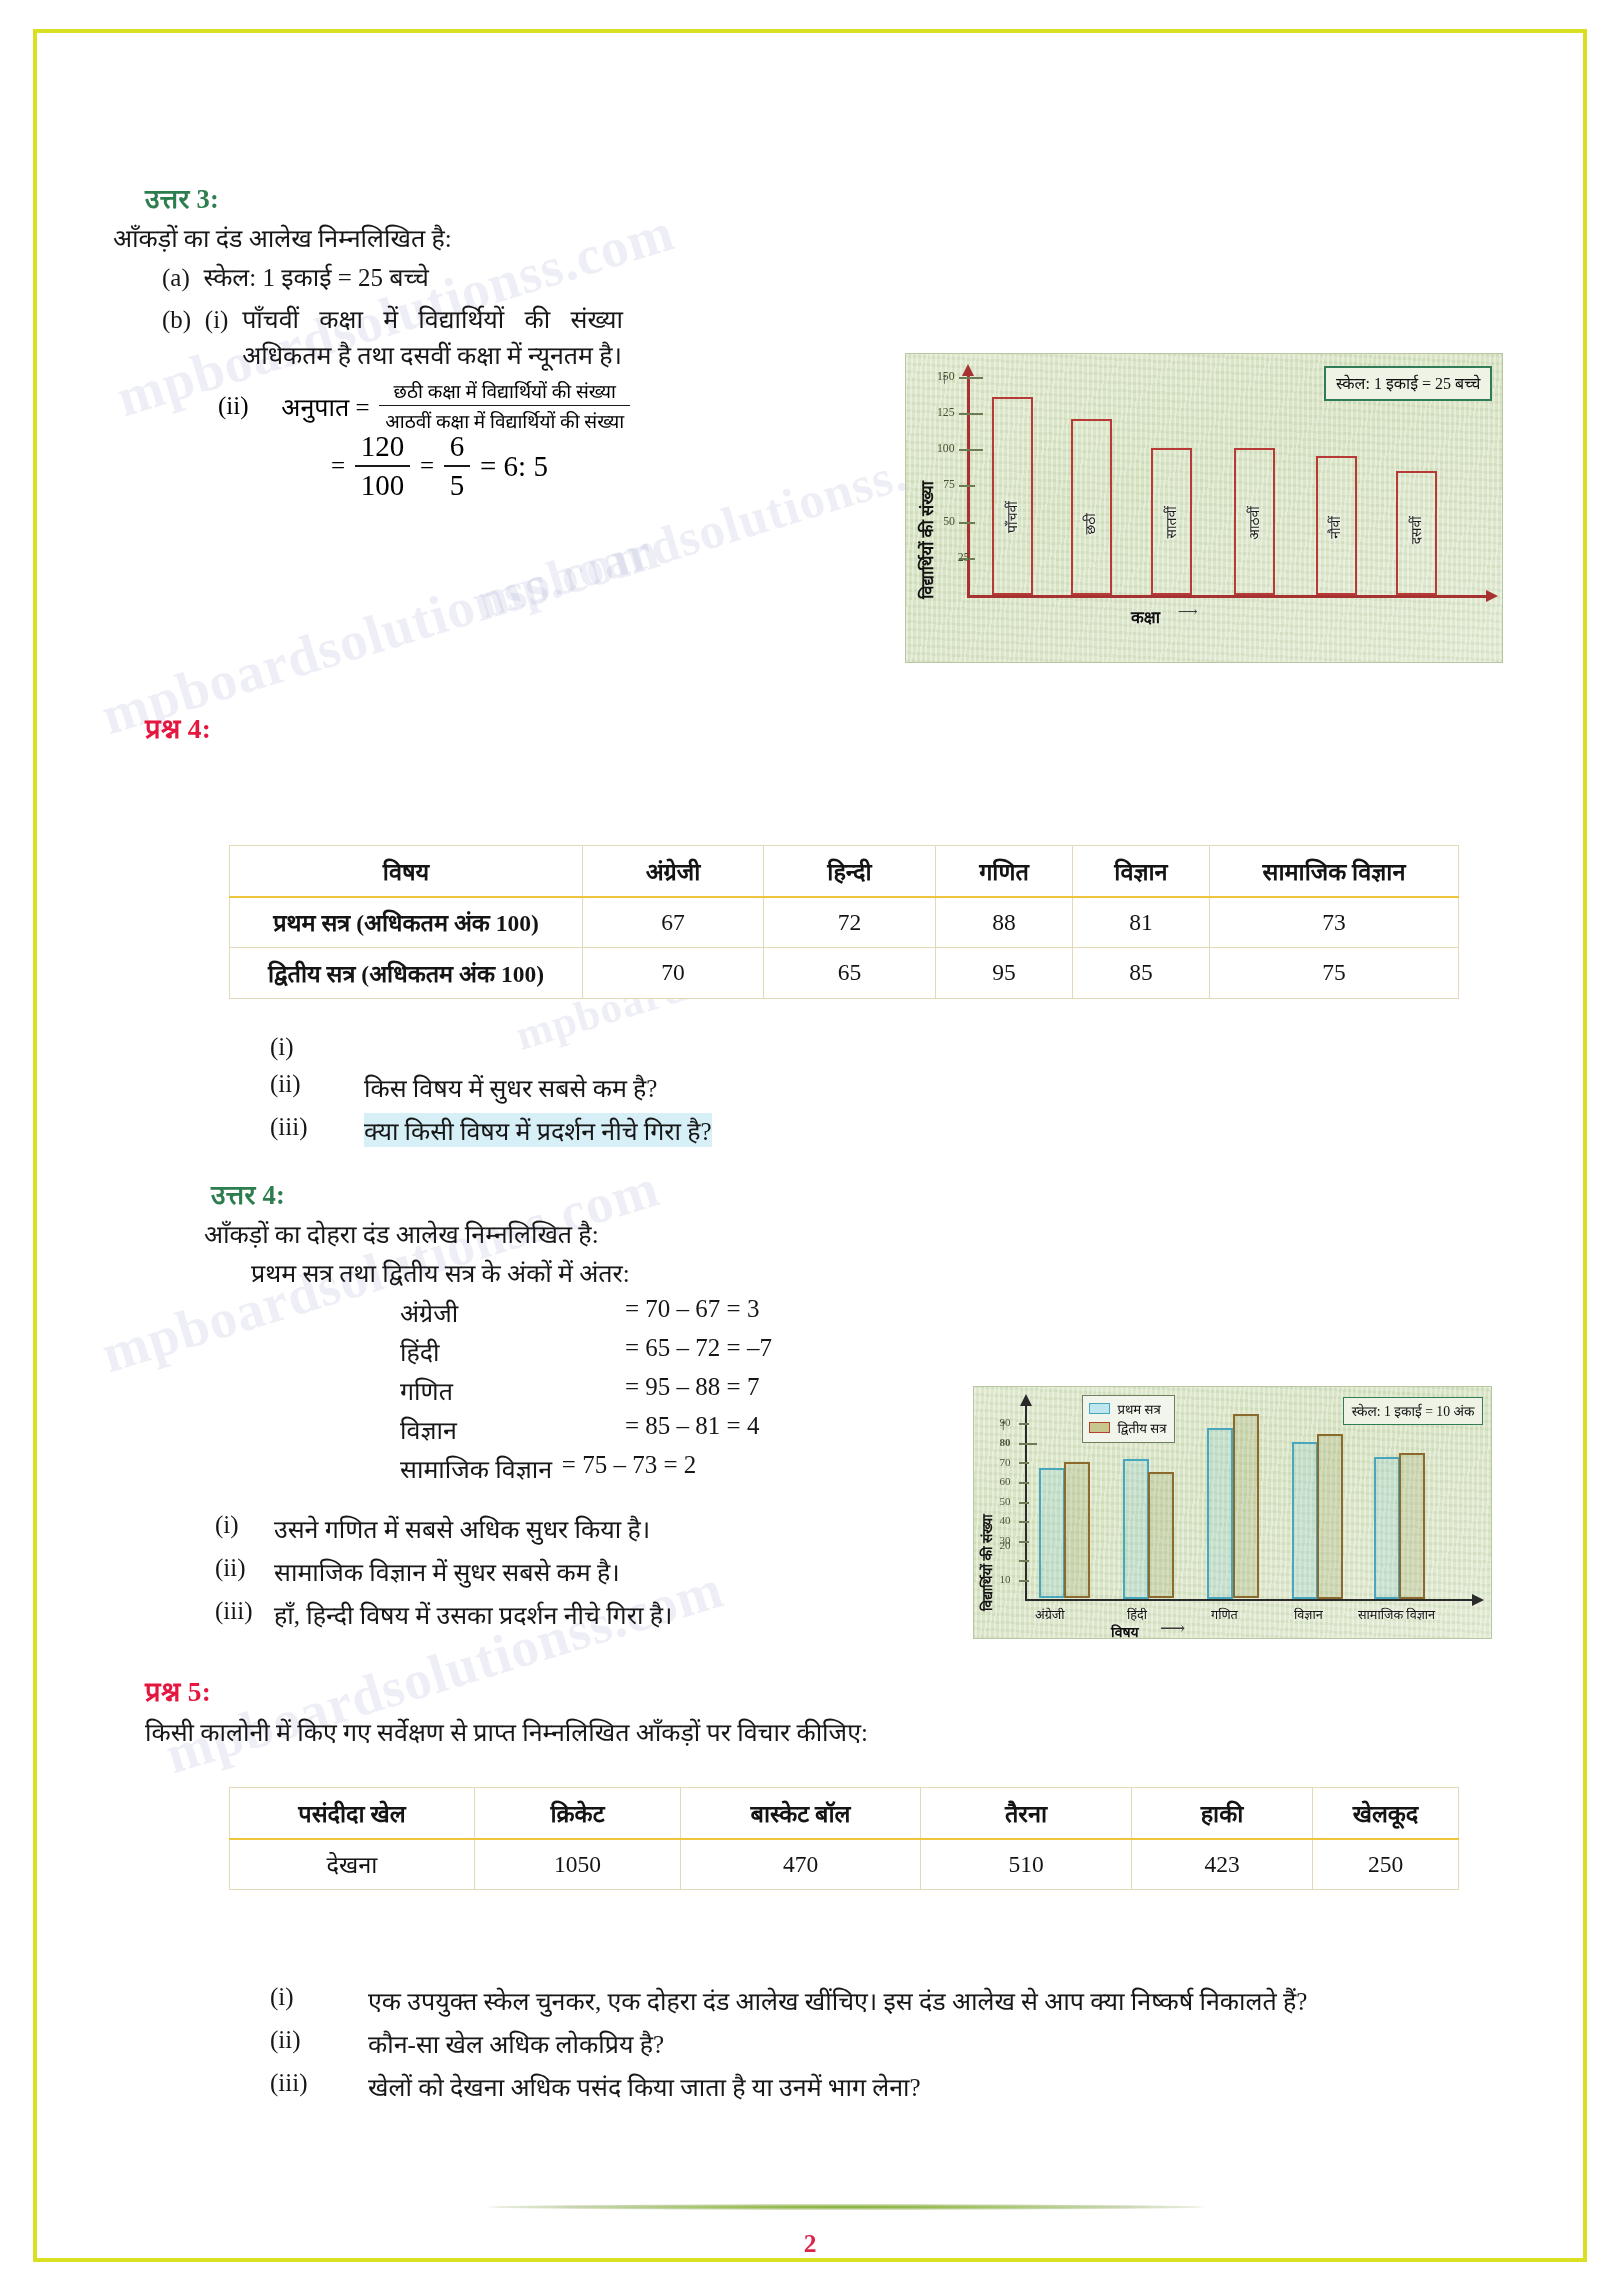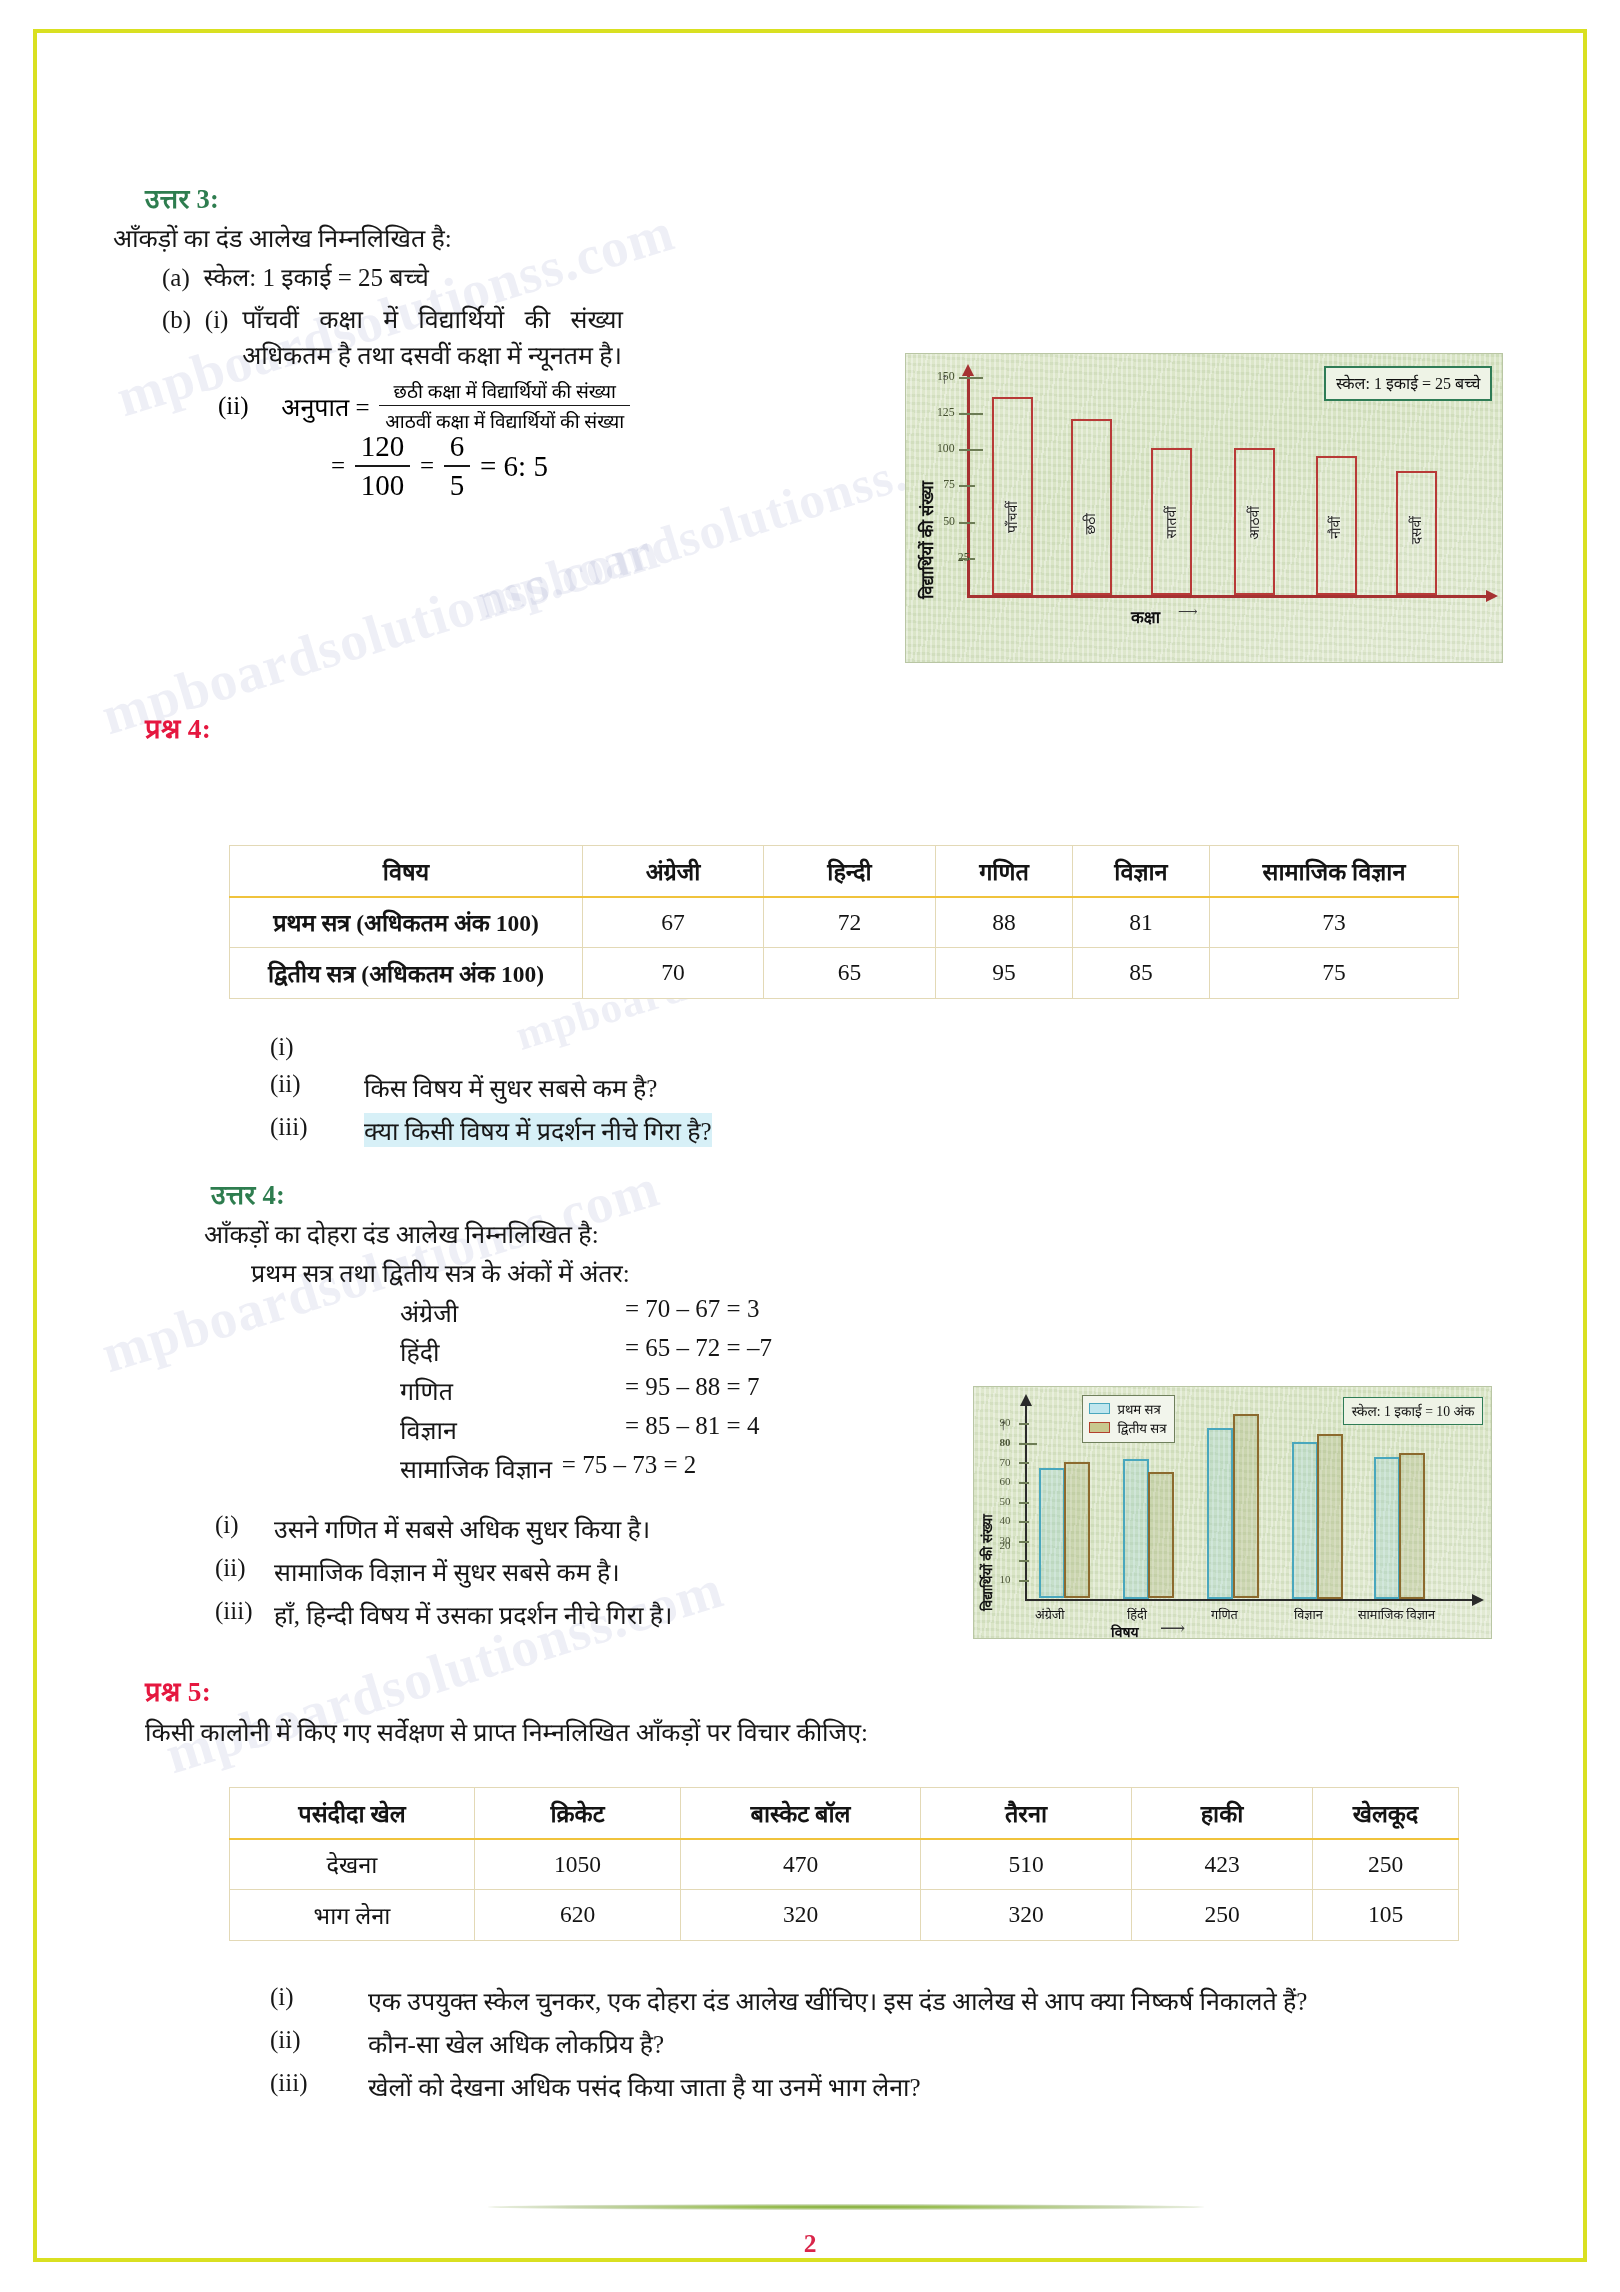--- a/index.html
+++ b/index.html
@@ -514,28 +514,20 @@
         </thead>
         <tbody>
           <tr>
             <td class="rowhead" style="font-weight:normal;">देखना</td>
             <td>1050</td>
             <td>470</td>
             <td>510</td>
             <td>423</td>
             <td>250</td>
           </tr>
-          <tr>
-            <td class="rowhead" style="font-weight:normal;">भाग लेना</td>
-            <td>620</td>
-            <td>320</td>
-            <td>320</td>
-            <td>250</td>
-            <td>105</td>
-          </tr>
         </tbody>
       </table>
 
       <div class="qlist" id="q5list">
         <div class="qrow">
           <span class="rn">(i)</span>
           <span>एक उपयुक्त स्केल चुनकर, एक दोहरा दंड आलेख खींचिए। इस दंड आलेख से आप क्या निष्कर्ष निकालते हैं?</span>
         </div>
         <div class="qrow">
           <span class="rn">(ii)</span>

